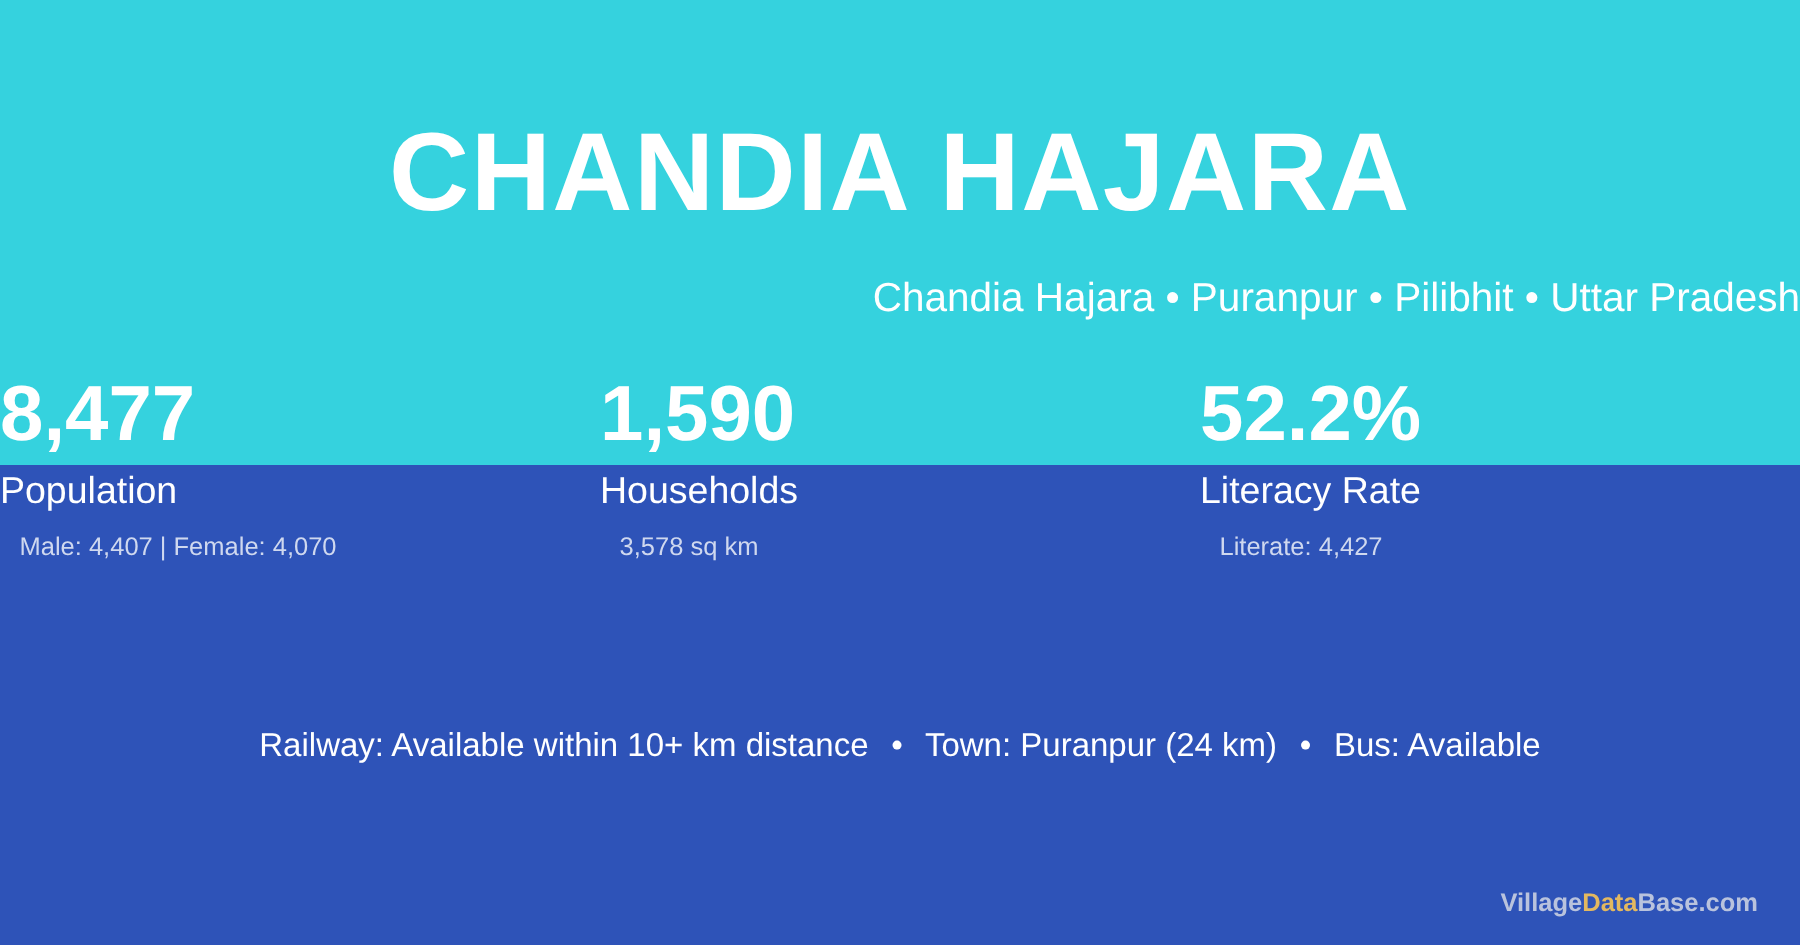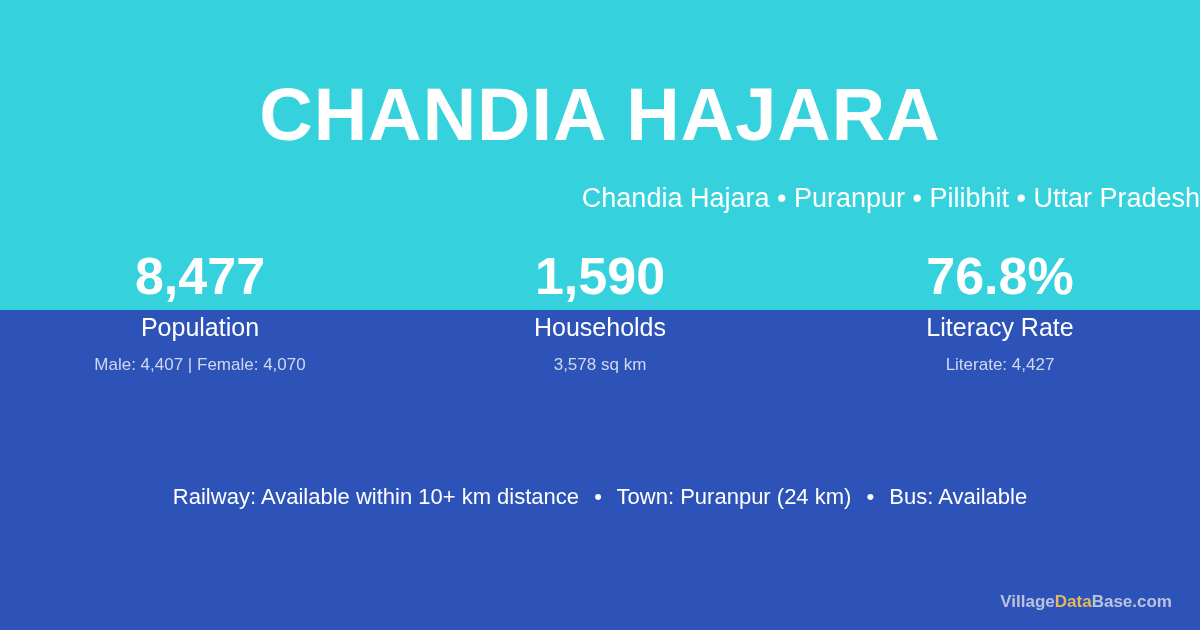--- a/index.html
+++ b/index.html
@@ -53,41 +53,41 @@
   .stats {
     position: absolute;
     left: 0;
     top: 248px;
     width: 1200px;
     display: flex;
     flex-direction: row;
   }
   .stat {
     width: 400px;
-    text-align: center;
   }
   .stat-value {
     color: #ffffff;
     font-size: 52px;
     font-weight: bold;
     line-height: 1.1;
   }
   .stat-label {
     color: #ffffff;
     font-size: 25px;
     font-weight: normal;
     line-height: 1.3;
     margin-top: 6px;
   }
   .stat-note {
     color: #cfd8ef;
     font-size: 17px;
     font-weight: normal;
     line-height: 1.4;
     margin-top: 9px;
+    padding-left: 13px;
   }
   .facilities {
     position: absolute;
     left: 0;
     top: 483px;
     width: 1200px;
     text-align: center;
     color: #ffffff;
     font-size: 22px;
     line-height: 1.3;
@@ -127,21 +127,21 @@
       <div class="stat-note">Male: 4,407 | Female: 4,070</div>
     </div>
 
     <div class="stat">
       <div class="stat-value">1,590</div>
       <div class="stat-label">Households</div>
       <div class="stat-note">3,578 sq km</div>
     </div>
 
     <div class="stat">
-      <div class="stat-value">76.8%</div>
+      <div class="stat-value">52.2%</div>
       <div class="stat-label">Literacy Rate</div>
       <div class="stat-note">Literate: 4,427</div>
     </div>
 
   </div>
 
   <div class="facilities">
     <span>Railway: Available within 10+ km distance</span>
     <span class="sep">•</span>
     <span>Town: Puranpur (24 km)</span>

